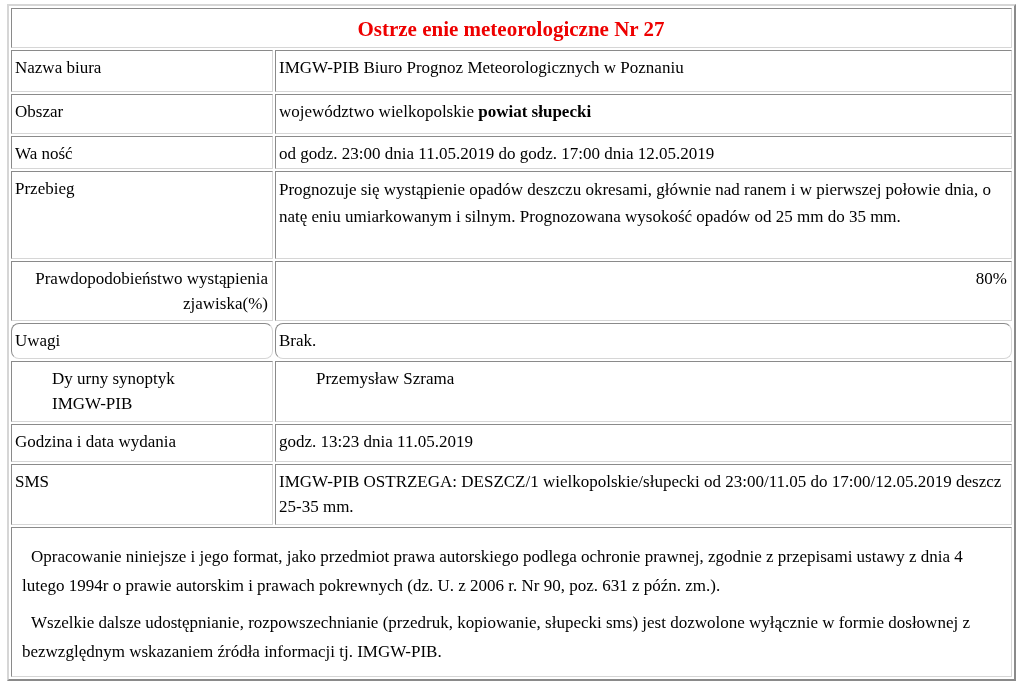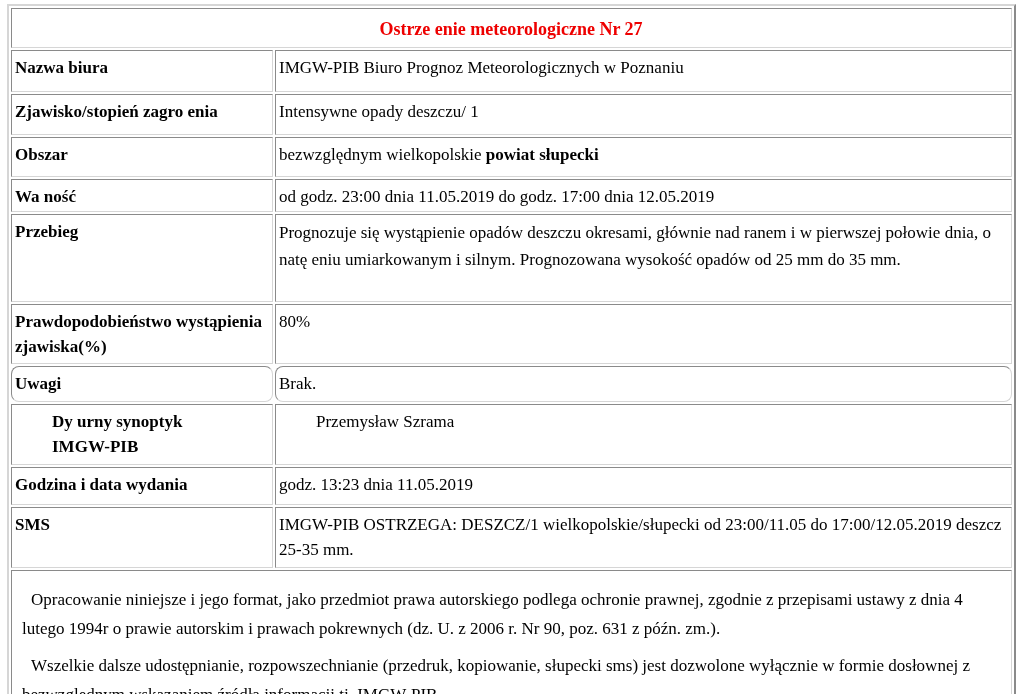--- a/index.html
+++ b/index.html
@@ -31,40 +31,40 @@
   }
   td{
     border-style:solid;
     border-width:1px;
     border-color:var(--border_dark) var(--border_light) var(--border_light) var(--border_dark);
     vertical-align:top;
     padding:4px 4px 2px 3px;
     line-height:25px;
   }
   td.label{
-    font-weight:bold;
+    font-weight:normal;
     width:262px;
   }
   td.title-cell{
     text-align:center;
     vertical-align:middle;
     font-weight:bold;
-    font-size:18px;
+    font-size:21px;
     color:var(--title_red);
     height:40px;
   }
   .b{font-weight:bold;}
   
   tr.r-nazwa td{height:42px;}
   tr.r-zjawisko td{height:41px;}
   tr.r-obszar td{height:40px;}
   tr.r-waznosc td{height:33px;}
   tr.r-przebieg td{height:88px;}
   tr.r-przebieg td.value{line-height:27px;margin-left:10px;}
-  tr.r-prawdo td{height:60px;}
+  tr.r-prawdo td{height:60px;text-align:right;}
   tr.r-uwagi td{height:36px;border-radius:8px;}
   tr.r-dyzurny td{height:61px;padding-left:40px;}
   tr.r-godzina td{height:38px;}
   tr.r-sms td{height:61px;margin-left:33px;}
   td.footer-cell{height:114px;padding:6px 6px 2px 2px;}
   td.footer-cell p{
     margin:8px;
     text-indent:9px;
     line-height:29px;
   }
@@ -81,28 +81,24 @@
     <tbody>
       <tr class="r-title">
         <td class="title-cell" colspan="2">Ostrze enie meteorologiczne Nr 27</td>
       </tr>
 
       <tr class="r-nazwa">
         <td class="label">Nazwa biura</td>
         <td class="value">IMGW-PIB Biuro Prognoz Meteorologicznych w Poznaniu</td>
       </tr>
 
-      <tr class="r-zjawisko">
-        <td class="label">Zjawisko/stopień zagro enia</td>
-        <td class="value">Intensywne opady deszczu/ 1</td>
-      </tr>
 
       <tr class="r-obszar">
         <td class="label">Obszar</td>
-        <td class="value"><span>bezwzględnym wielkopolskie </span><span class="b">powiat słupecki</span></td>
+        <td class="value"><span>województwo wielkopolskie </span><span class="b">powiat słupecki</span></td>
       </tr>
 
       <tr class="r-waznosc">
         <td class="label">Wa ność</td>
         <td class="value">od godz. 23:00 dnia 11.05.2019 do godz. 17:00 dnia 12.05.2019</td>
       </tr>
 
       <tr class="r-przebieg">
         <td class="label">Przebieg</td>
         <td class="value">Prognozuje się wystąpienie opadów deszczu okresami, głównie nad ranem i w pierwszej połowie dnia, o natę eniu umiarkowanym i silnym. Prognozowana wysokość opadów od 25 mm do 35 mm.</td>

